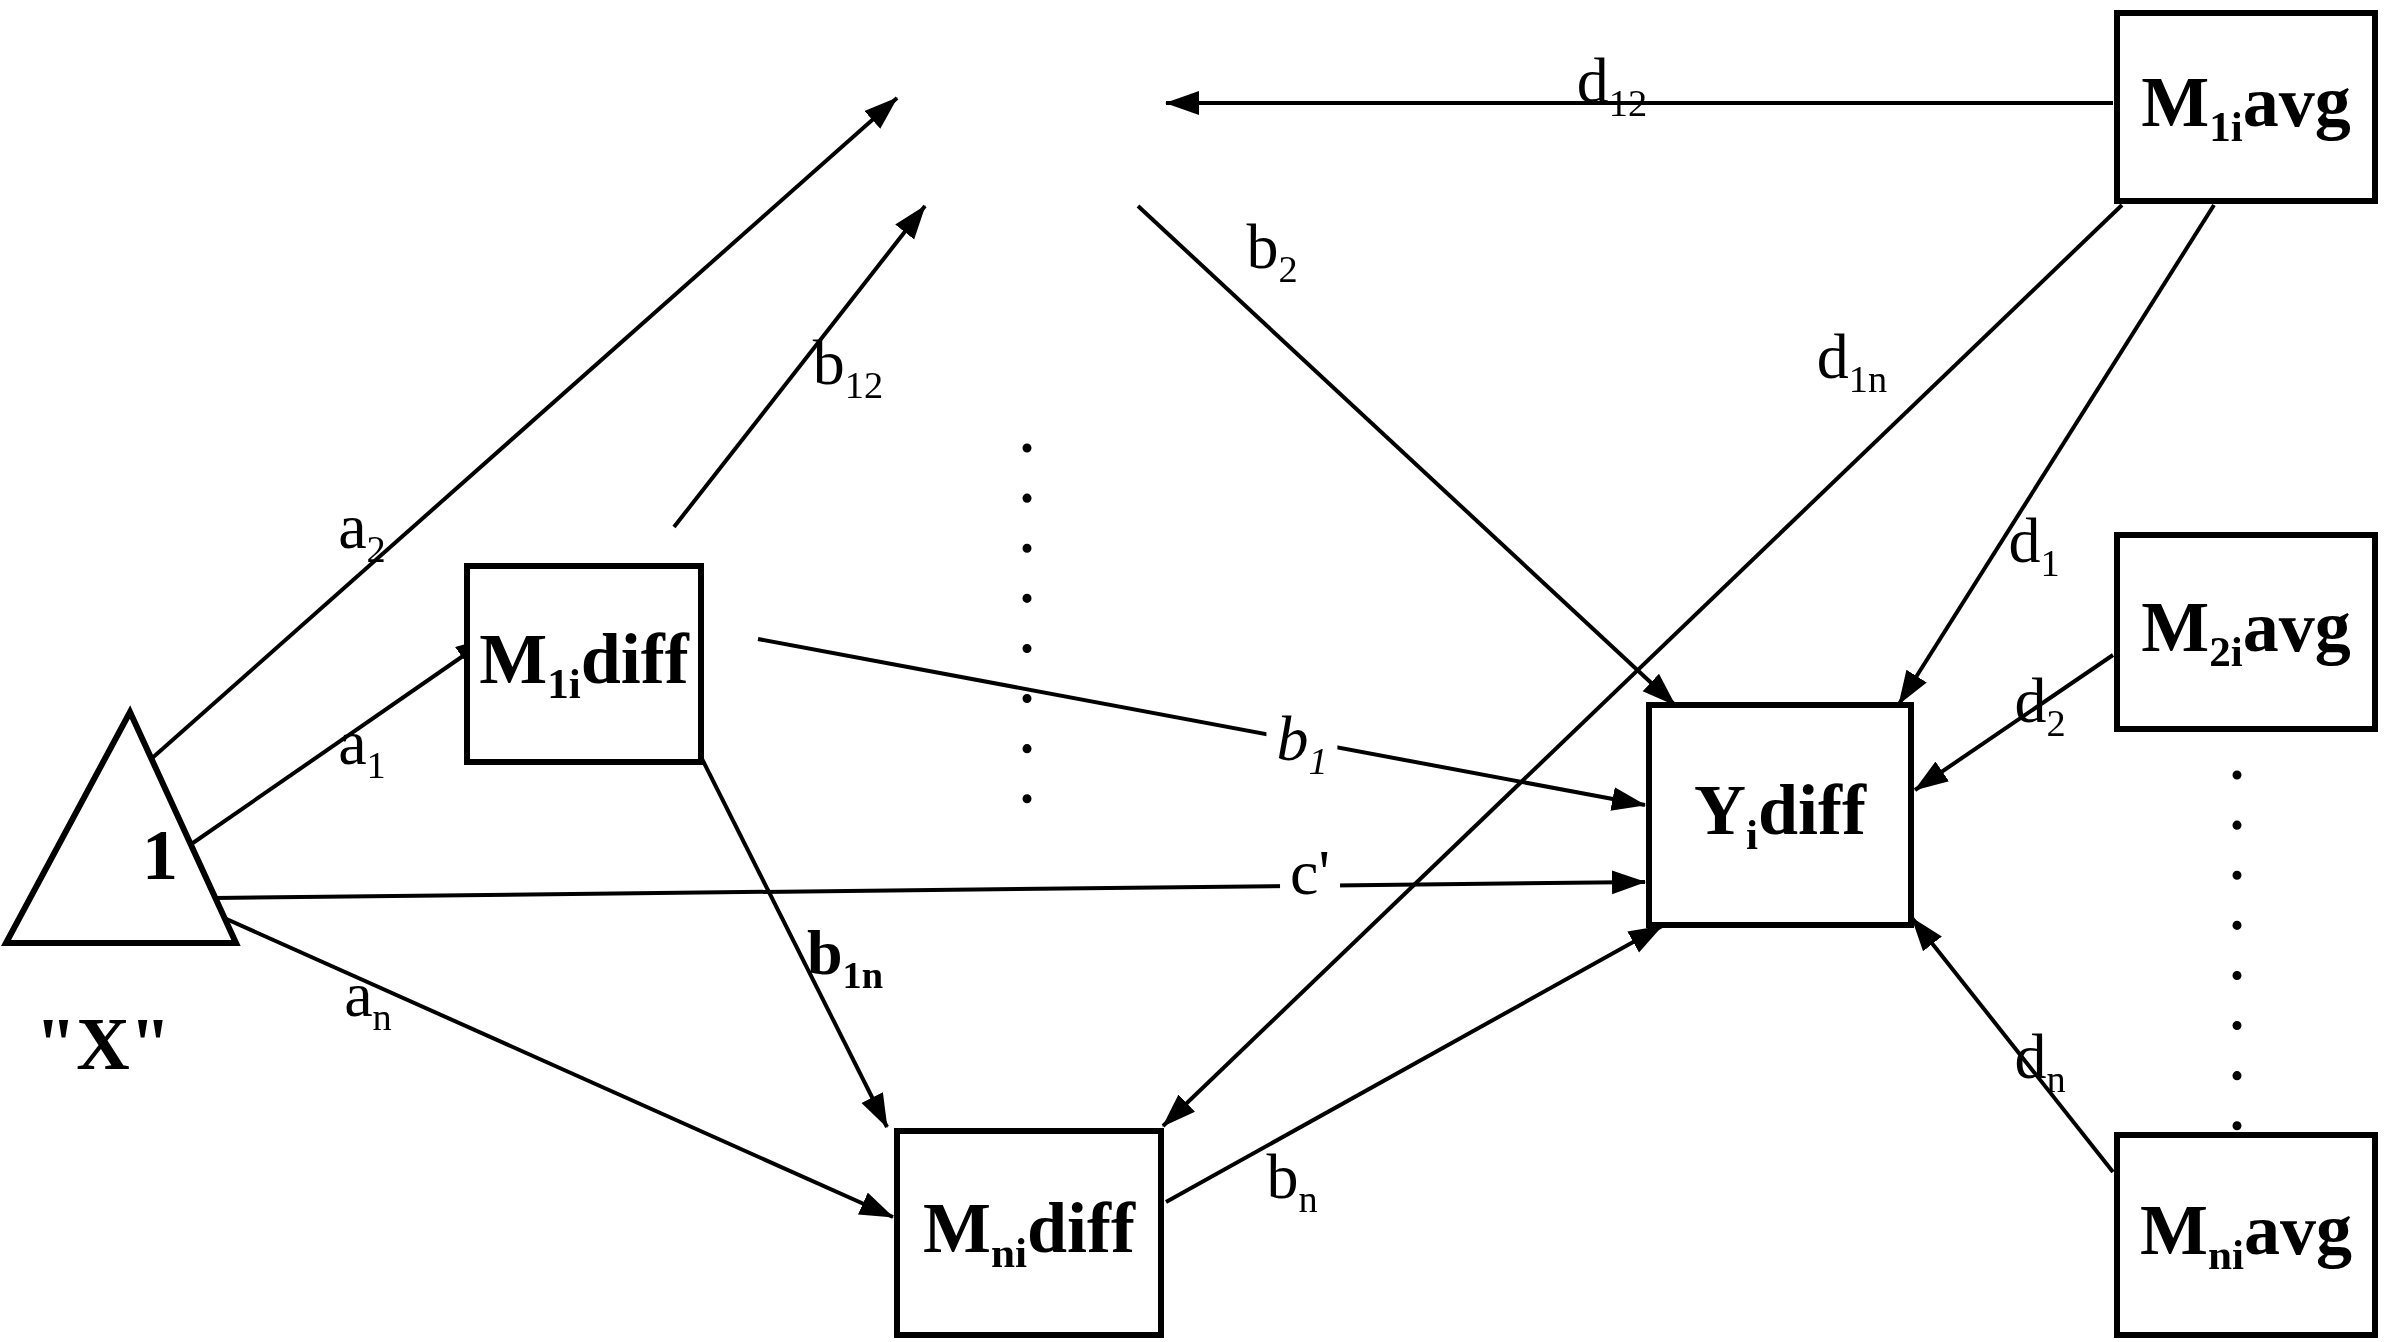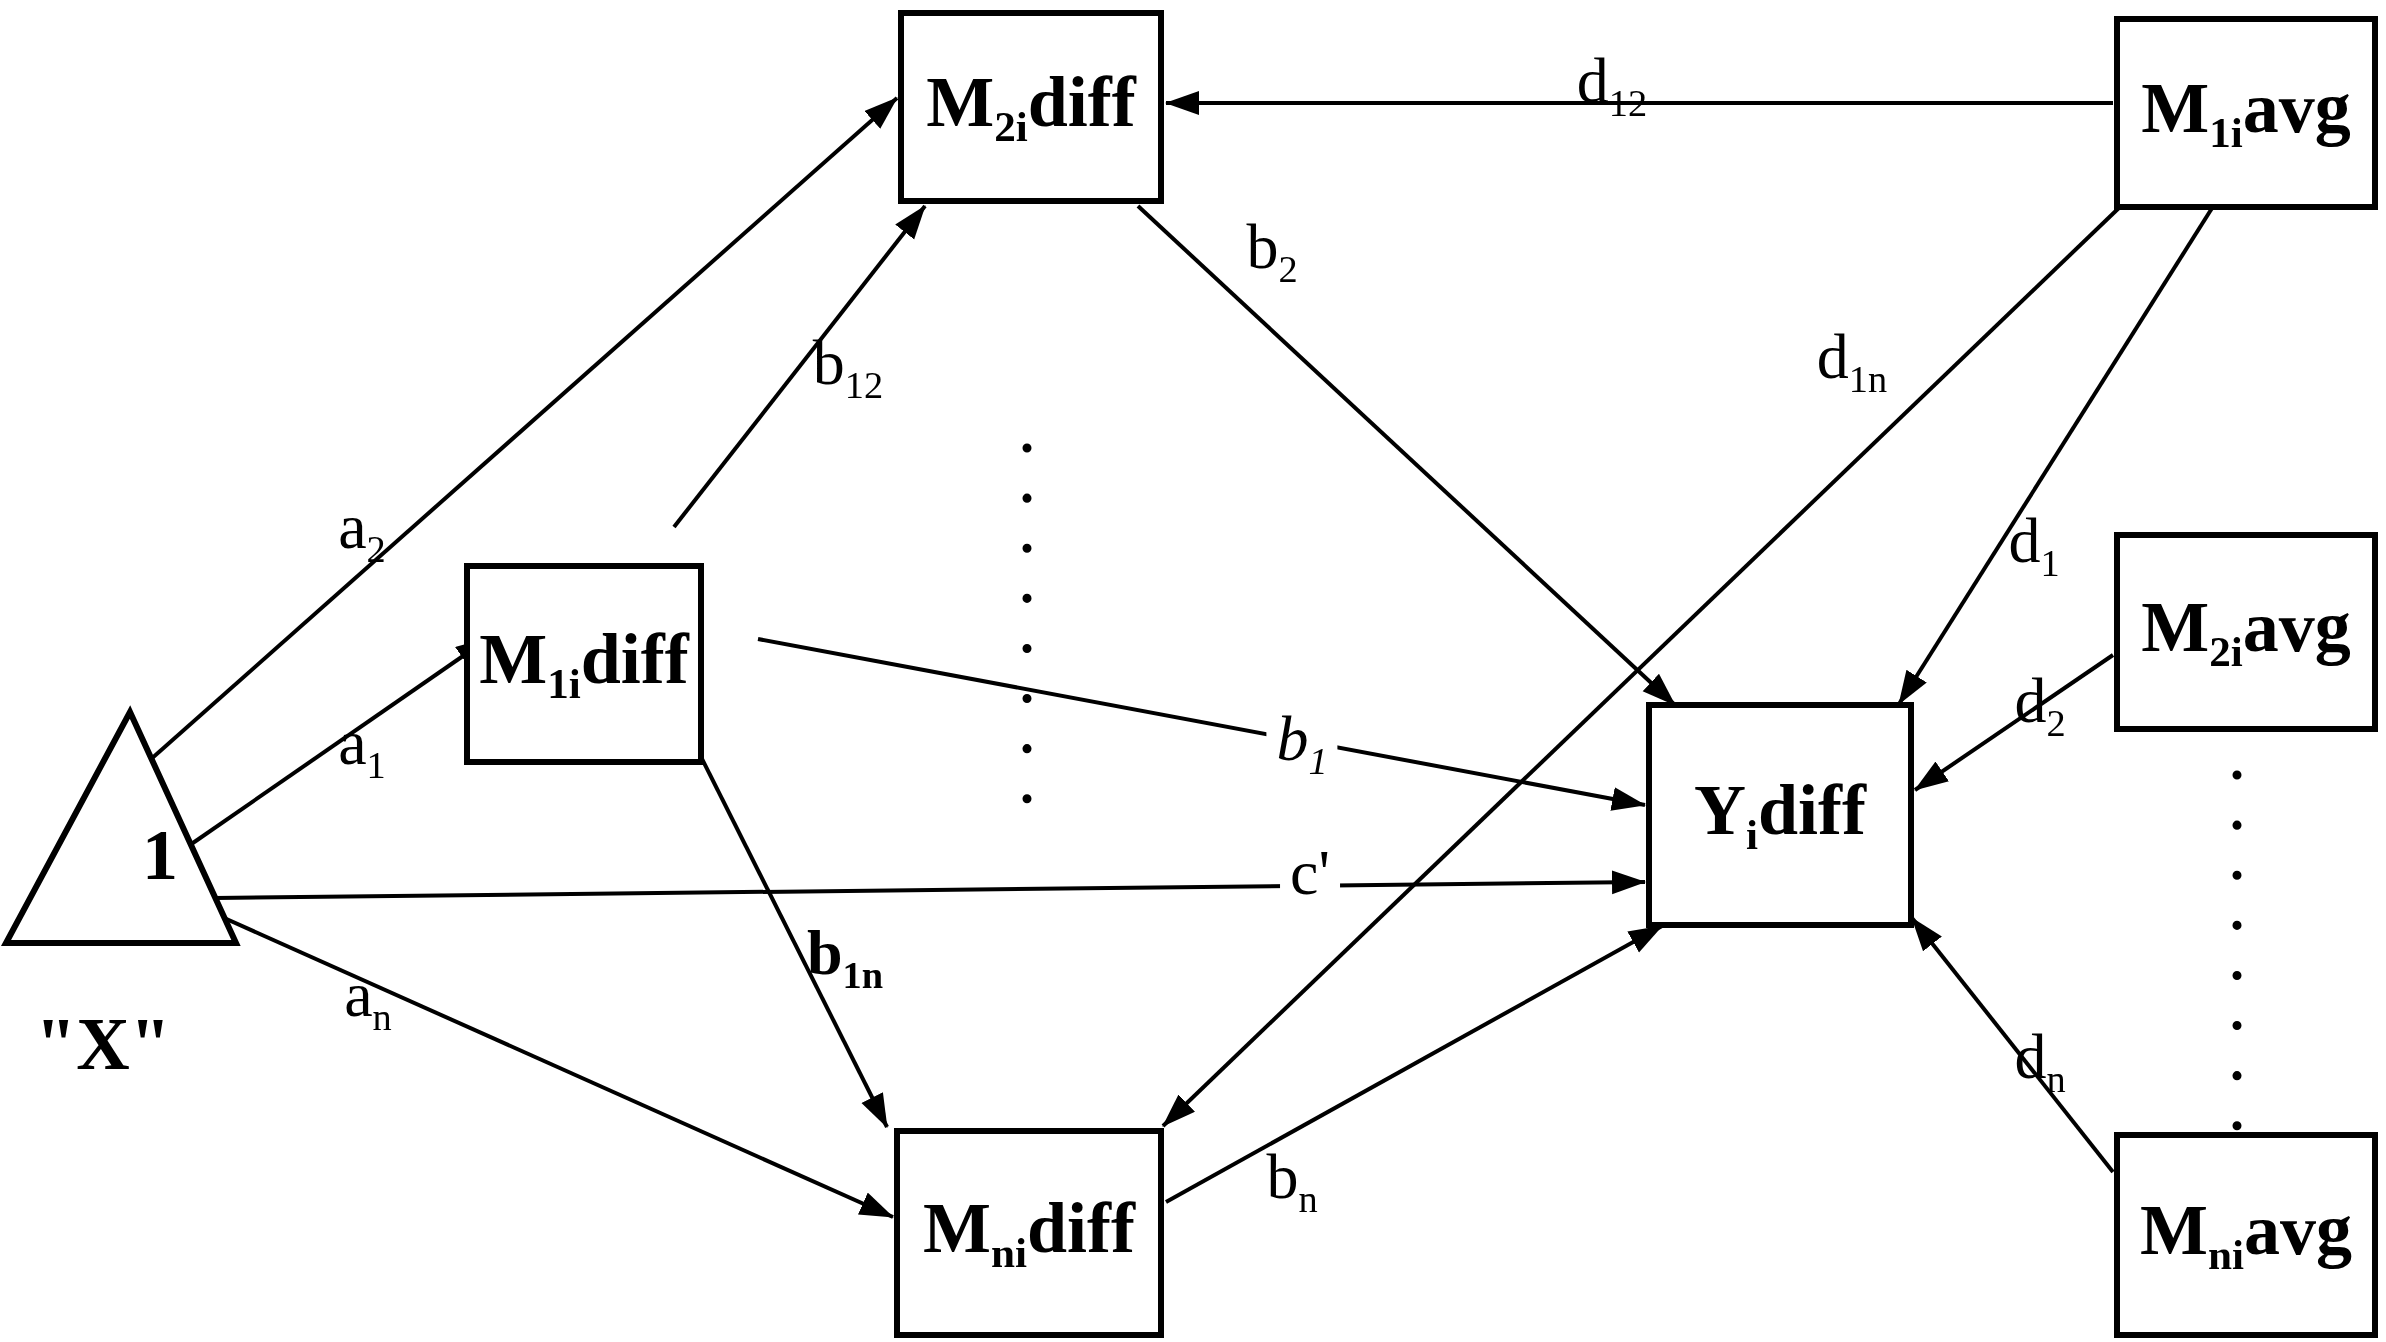--- a/index.html
+++ b/index.html
@@ -90,25 +90,22 @@
     <line x1="2214" y1="205" x2="1899" y2="704" marker-end="url(#ah)"></line>
     <line x1="2113" y1="655" x2="1915" y2="790" marker-end="url(#ah)"></line>
     <line x1="2113" y1="1172" x2="1912" y2="918" marker-end="url(#ah)"></line>
 
     <line class="dots" x1="1027" y1="448" x2="1027" y2="800"></line>
     <line class="dots" x1="2237" y1="775" x2="2237" y2="1128"></line>
 
     <polygon points="130,712 236,943 6,943"></polygon>
   </svg>
 
-  <div class="node" style="left:898px; top:10px; width:266px; height:194px;">
-    <span class="node-label"><span>M</span><sub>2i</sub><span>diff</span></span>
-  </div>
 
-  <div class="node" style="left:2114px; top:10px; width:264px; height:194px;margin-top:6px;">
+  <div class="node" style="left:2114px; top:10px; width:264px; height:194px;">
     <span class="node-label"><span>M</span><sub>1i</sub><span>avg</span></span>
   </div>
 
   <div class="node" style="left:464px; top:528px; width:240px; height:202px;margin-top:35px;">
     <span class="node-label"><span>M</span><sub>1i</sub><span>diff</span></span>
   </div>
 
   <div class="node" style="left:2114px; top:532px; width:264px; height:200px;">
     <span class="node-label"><span>M</span><sub>2i</sub><span>avg</span></span>
   </div>

